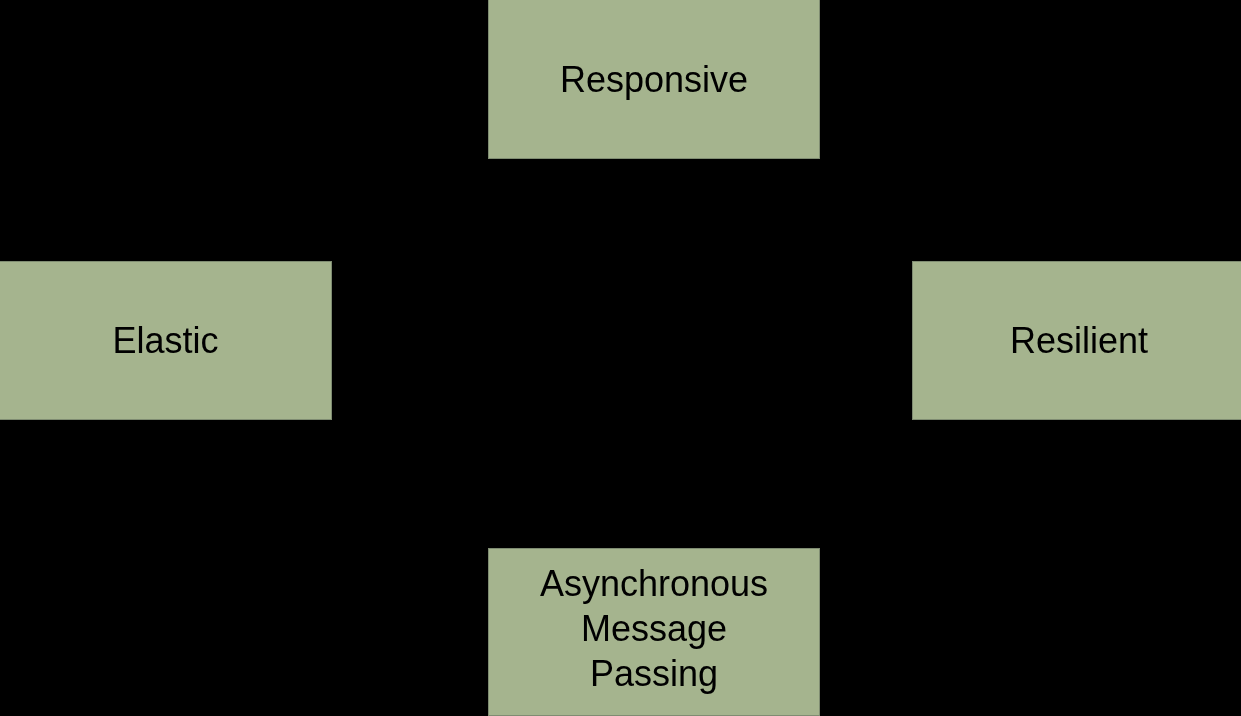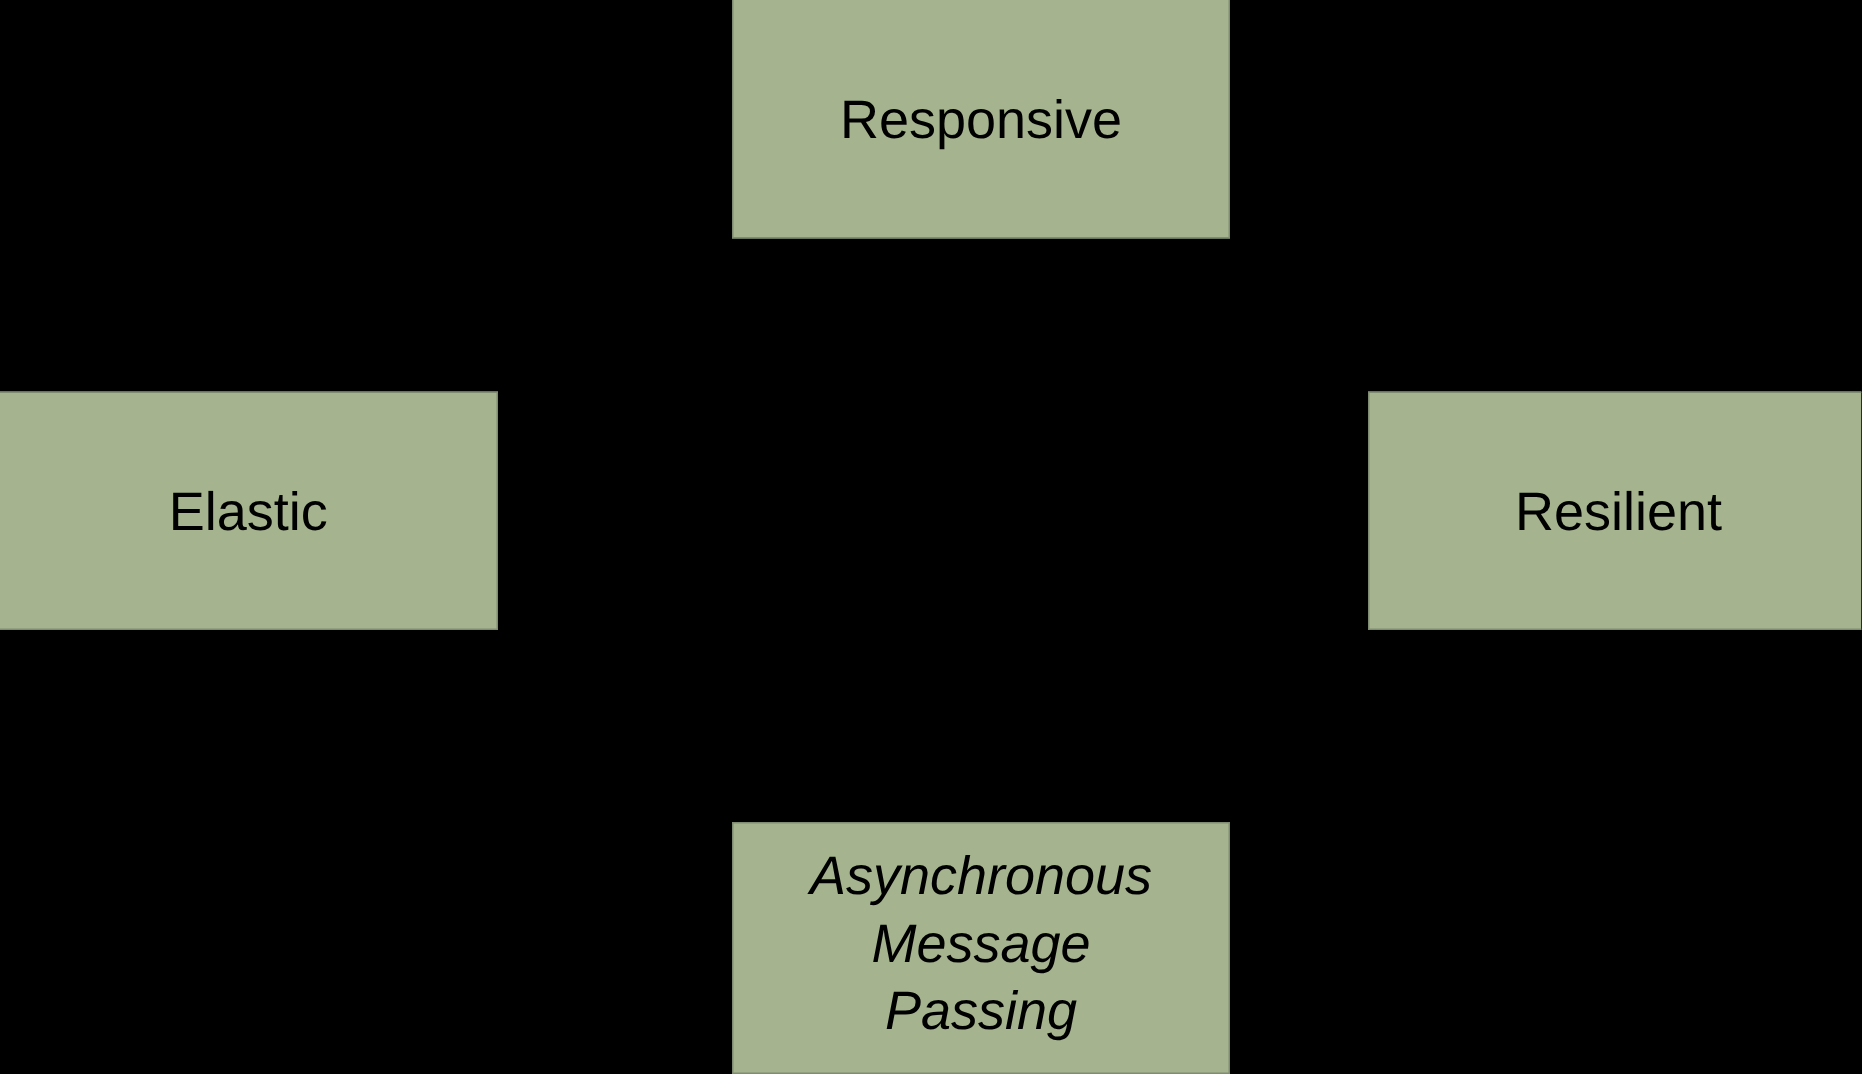--- a/index.html
+++ b/index.html
@@ -81,21 +81,20 @@
   }
   #node-async {
     left: 488px;
     top: 548px;
     width: 332px;
     height: 168px;
   }
   #node-async .node-label {
     position: relative;
     top: -4px;
-    font-style: italic;
   }
 </style>
 </head>
 <body>
 
 <div id="canvas">
 
   <svg class="connector-layer" viewBox="0 0 1241 716" width="1241" height="716" aria-hidden="true">
     <g stroke="#000000" stroke-width="2" fill="#000000">
       <g>

